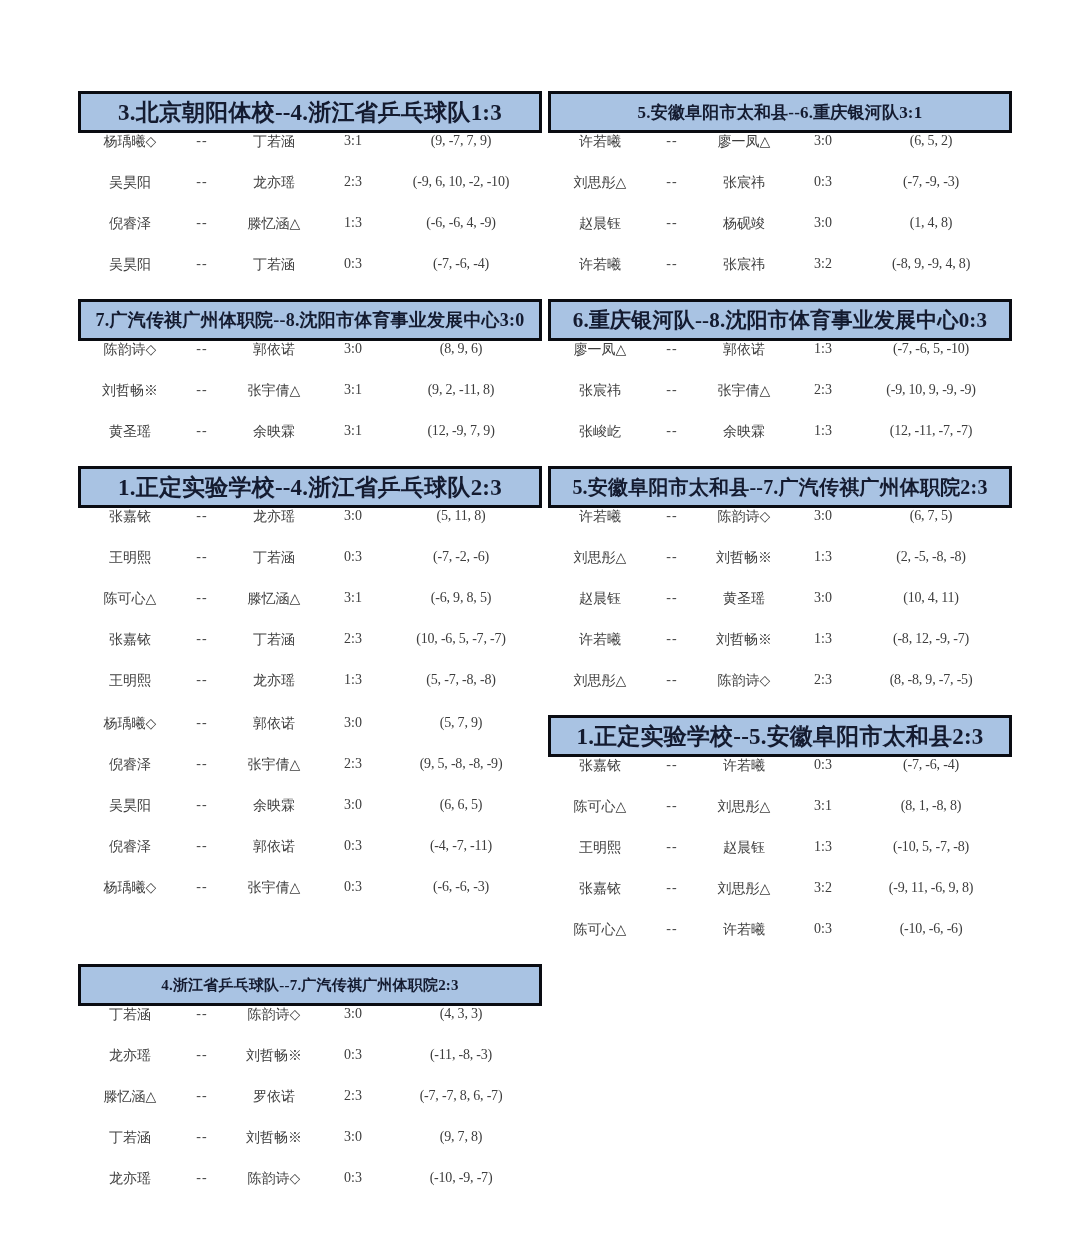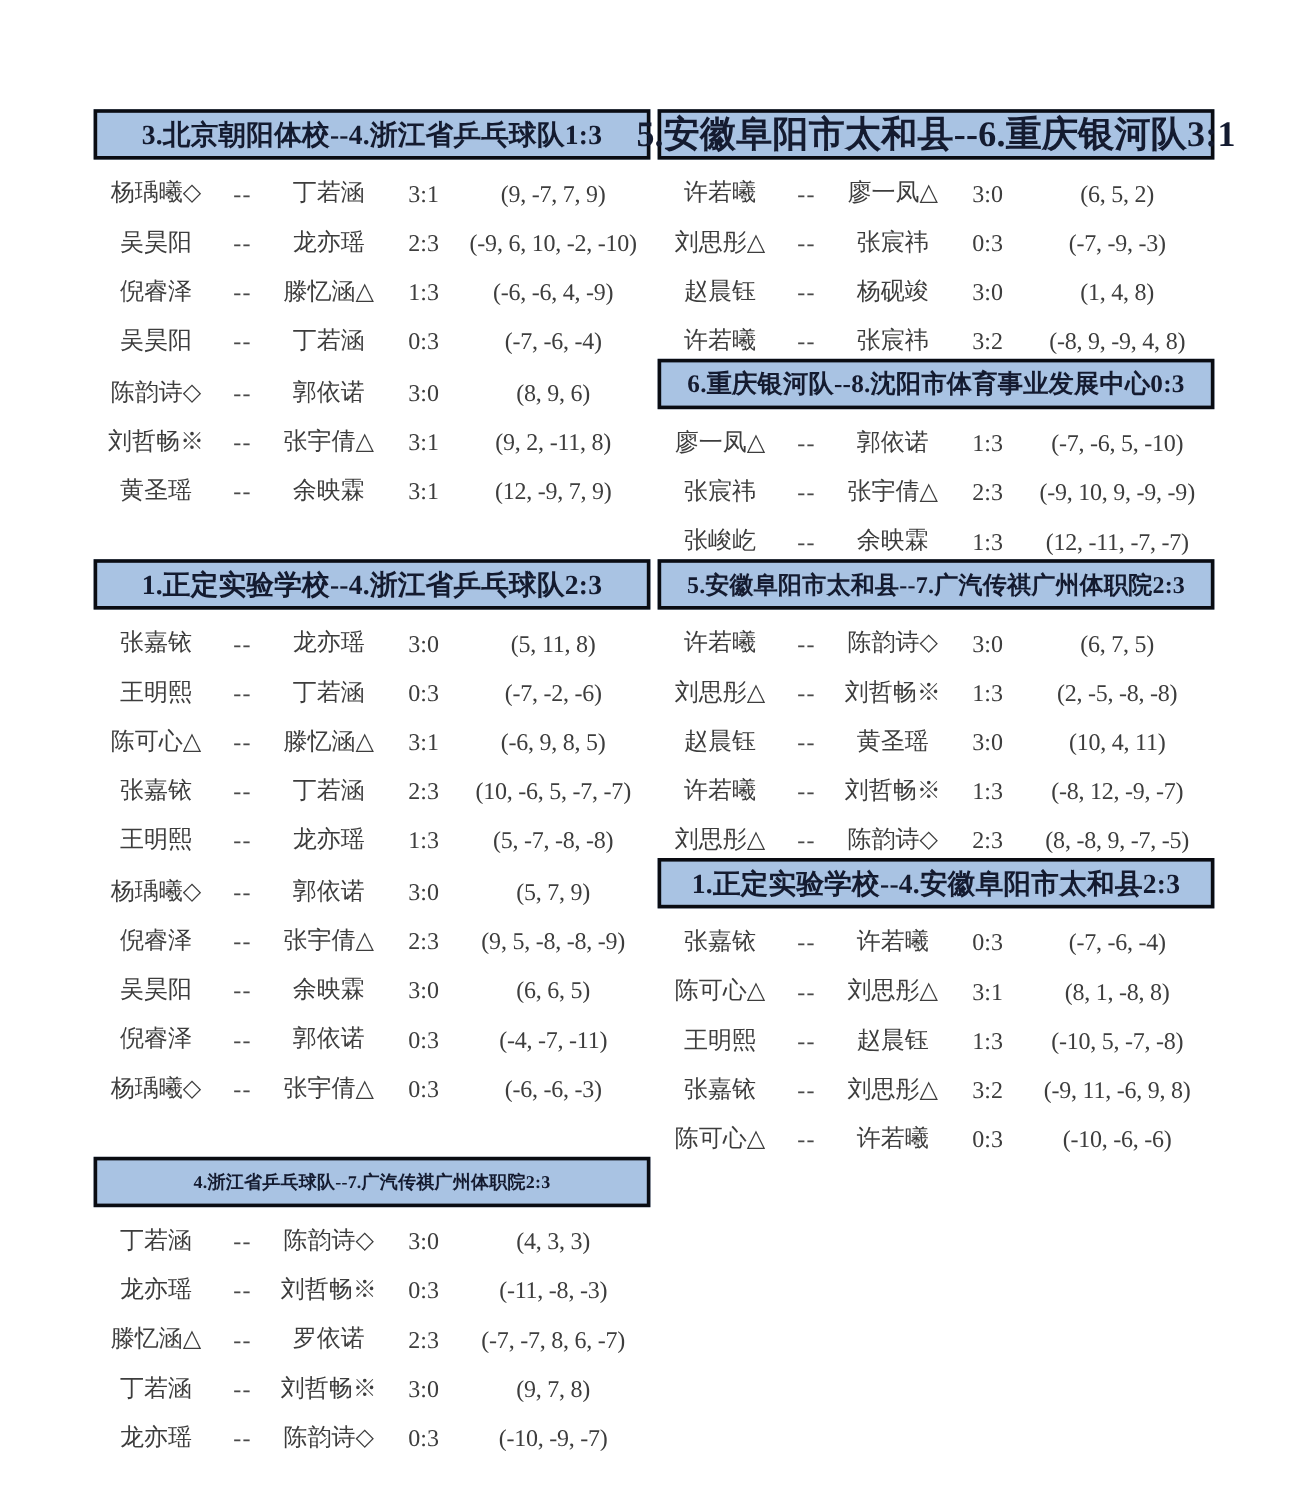--- a/index.html
+++ b/index.html
@@ -37,23 +37,23 @@
     font-weight: 700;
     display: flex;
     align-items: center;
     justify-content: center;
     white-space: nowrap;
     letter-spacing: 0.2px;
   }
   .match-row {
     display: flex;
     height: 41px;
-    align-items: flex-end;
+    align-items: flex-start;
     color: var(--row-text);
-    font-size: 20px;
+    font-size: 14px;
     white-space: nowrap;
   }
   .cell { text-align: center; }
   .cell-p1    { width: 104px; }
   .cell-dash  { width: 40px; color: #4a4a4a; letter-spacing: 1px; }
   .cell-p2    { width: 104px; }
   .cell-score { width: 54px; }
   .cell-games { flex: 1; letter-spacing: -0.2px; }
 </style>
 </head>
@@ -86,21 +86,21 @@
         </div>
         <div class="match-row">
           <span class="cell cell-p1">吴昊阳</span>
           <span class="cell cell-dash">--</span>
           <span class="cell cell-p2">丁若涵</span>
           <span class="cell cell-score">0:3</span>
           <span class="cell cell-games">(-7, -6, -4)</span>
         </div>
       </section>
       <section class="block">
-        <div class="block-header" style="font-size: 30px;">5.安徽阜阳市太和县--6.重庆银河队3:1</div>
+        <div class="block-header" style="font-size: 17px;">5.安徽阜阳市太和县--6.重庆银河队3:1</div>
         <div class="match-row">
           <span class="cell cell-p1">许若曦</span>
           <span class="cell cell-dash">--</span>
           <span class="cell cell-p2">廖一凤△</span>
           <span class="cell cell-score">3:0</span>
           <span class="cell cell-games">(6, 5, 2)</span>
         </div>
         <div class="match-row">
           <span class="cell cell-p1">刘思彤△</span>
           <span class="cell cell-dash">--</span>
@@ -119,20 +119,21 @@
           <span class="cell cell-p1">许若曦</span>
           <span class="cell cell-dash">--</span>
           <span class="cell cell-p2">张宸祎</span>
           <span class="cell cell-score">3:2</span>
           <span class="cell cell-games">(-8, 9, -9, 4, 8)</span>
         </div>
       </section>
     </div>
     <div class="band">
       <section class="block">
+        <div class="block-header" style="font-size: 18px;">7.广汽传祺广州体职院--8.沈阳市体育事业发展中心3:0</div>
         <div class="match-row">
           <span class="cell cell-p1">陈韵诗◇</span>
           <span class="cell cell-dash">--</span>
           <span class="cell cell-p2">郭依诺</span>
           <span class="cell cell-score">3:0</span>
           <span class="cell cell-games">(8, 9, 6)</span>
         </div>
         <div class="match-row">
           <span class="cell cell-p1">刘哲畅※</span>
           <span class="cell cell-dash">--</span>
@@ -283,21 +284,21 @@
         </div>
         <div class="match-row">
           <span class="cell cell-p1">杨瑀曦◇</span>
           <span class="cell cell-dash">--</span>
           <span class="cell cell-p2">张宇倩△</span>
           <span class="cell cell-score">0:3</span>
           <span class="cell cell-games">(-6, -6, -3)</span>
         </div>
       </section>
       <section class="block">
-        <div class="block-header" style="font-size: 23px;">1.正定实验学校--4.安徽阜阳市太和县2:3</div>
+        <div class="block-header" style="font-size: 23px;">1.正定实验学校--5.安徽阜阳市太和县2:3</div>
         <div class="match-row">
           <span class="cell cell-p1">张嘉铱</span>
           <span class="cell cell-dash">--</span>
           <span class="cell cell-p2">许若曦</span>
           <span class="cell cell-score">0:3</span>
           <span class="cell cell-games">(-7, -6, -4)</span>
         </div>
         <div class="match-row">
           <span class="cell cell-p1">陈可心△</span>
           <span class="cell cell-dash">--</span>

